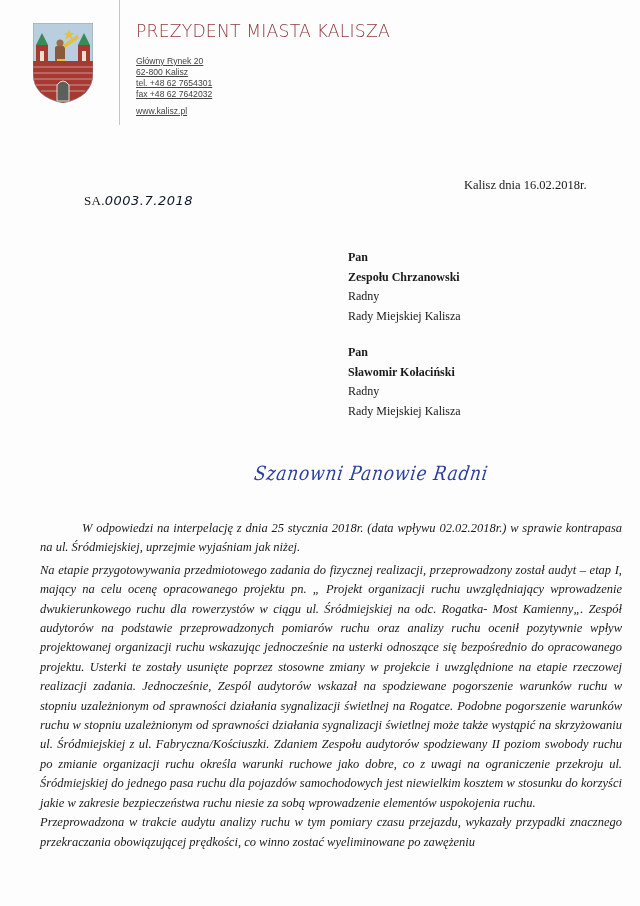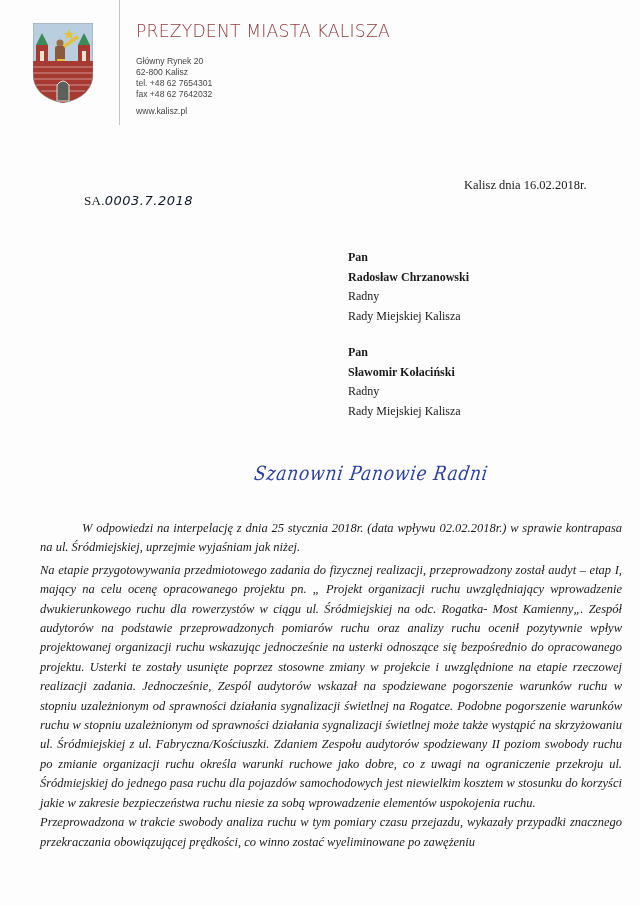--- a/index.html
+++ b/index.html
@@ -51,21 +51,21 @@
     }
     .addr {
       position: absolute;
       left: 136px;
       top: 56px;
       font-family: "Liberation Sans", "DejaVu Sans", sans-serif;
       font-size: 8.6px;
       line-height: 11px;
       color: #444;
     }
-    .addr div { white-space: nowrap; }
+    .addr div { white-space: nowrap; text-decoration: underline; }
     .addr .www { margin-top: 6px; }
 
     
     .date {
       position: absolute;
       left: 464px;
       top: 178px;
       font-size: 12.5px;
       white-space: nowrap;
     }
@@ -175,33 +175,33 @@
     <div class="www">www.kalisz.pl</div>
   </div>
 
   <div class="date">Kalisz dnia 16.02.2018r.</div>
 
   <div class="ref"><span>SA.</span><span class="hand">0003.7.2018</span></div>
 
   <div class="recipients">
     <div class="recipient">
       <div class="b">Pan</div>
-      <div class="b">Radosław Chrzanowski</div>
+      <div class="b">Zespołu Chrzanowski</div>
       <div>Radny</div>
       <div>Rady Miejskiej Kalisza</div>
     </div>
     <div class="recipient">
       <div class="b">Pan</div>
       <div class="b">Sławomir Kołaciński</div>
       <div>Radny</div>
       <div>Rady Miejskiej Kalisza</div>
     </div>
   </div>
 
   <div class="salutation">Szanowni Panowie Radni</div>
 
   <div class="body">
     <p class="indent">W odpowiedzi na interpelację z dnia 25 stycznia 2018r. (data wpływu 02.02.2018r.) w sprawie kontrapasa na ul. Śródmiejskiej, uprzejmie wyjaśniam jak niżej.</p>
     <p class="gap">Na etapie przygotowywania przedmiotowego zadania do fizycznej realizacji, przeprowadzony został audyt – etap I, mający na celu ocenę opracowanego projektu pn. „ Projekt organizacji ruchu uwzględniający wprowadzenie dwukierunkowego ruchu dla rowerzystów w ciągu ul. Śródmiejskiej na odc. Rogatka- Most Kamienny„. Zespół audytorów na podstawie przeprowadzonych pomiarów ruchu oraz analizy ruchu ocenił pozytywnie wpływ projektowanej organizacji ruchu wskazując jednocześnie na usterki odnoszące się bezpośrednio do opracowanego projektu. Usterki te zostały usunięte poprzez stosowne zmiany w projekcie i uwzględnione na etapie rzeczowej realizacji zadania. Jednocześnie, Zespól audytorów wskazał na spodziewane pogorszenie warunków ruchu w stopniu uzależnionym od sprawności działania sygnalizacji świetlnej na Rogatce. Podobne pogorszenie warunków ruchu w stopniu uzależnionym od sprawności działania sygnalizacji świetlnej może także wystąpić na skrzyżowaniu ul. Śródmiejskiej z ul. Fabryczna/Kościuszki. Zdaniem Zespołu audytorów spodziewany II poziom swobody ruchu po zmianie organizacji ruchu określa warunki ruchowe jako dobre, co z uwagi na ograniczenie przekroju ul. Śródmiejskiej do jednego pasa ruchu dla pojazdów samochodowych jest niewielkim kosztem w stosunku do korzyści jakie w zakresie bezpieczeństwa ruchu niesie za sobą wprowadzenie elementów uspokojenia ruchu.</p>
-    <p>Przeprowadzona w trakcie swobody analiza ruchu w tym pomiary czasu przejazdu, wykazały przypadki znacznego przekraczania obowiązującej prędkości, co winno zostać wyeliminowane po zawężeniu</p>
+    <p>Przeprowadzona w trakcie audytu analizy ruchu w tym pomiary czasu przejazdu, wykazały przypadki znacznego przekraczania obowiązującej prędkości, co winno zostać wyeliminowane po zawężeniu</p>
   </div>
 
 </div>
 
 </body></html>

